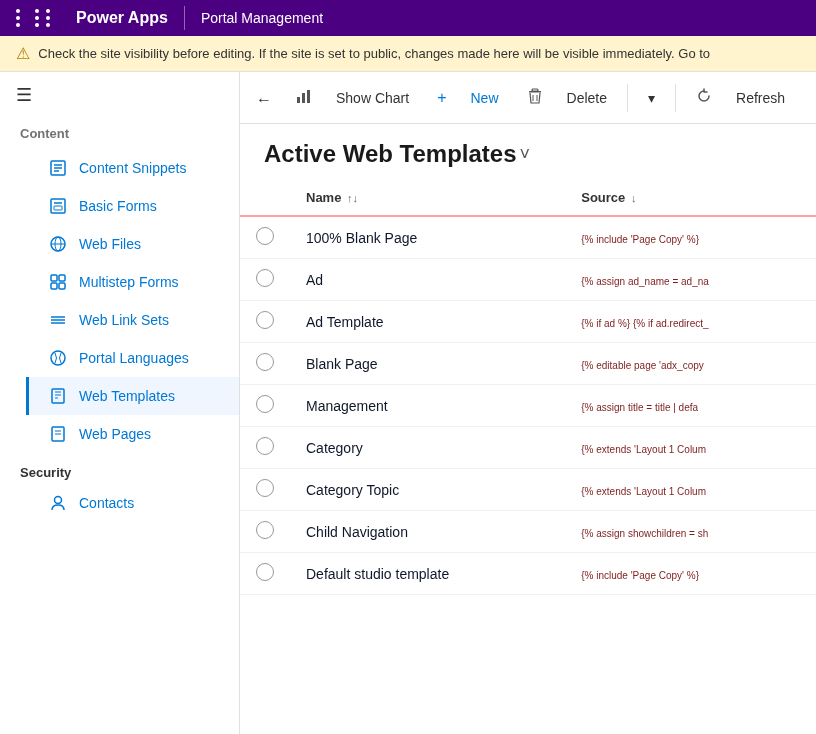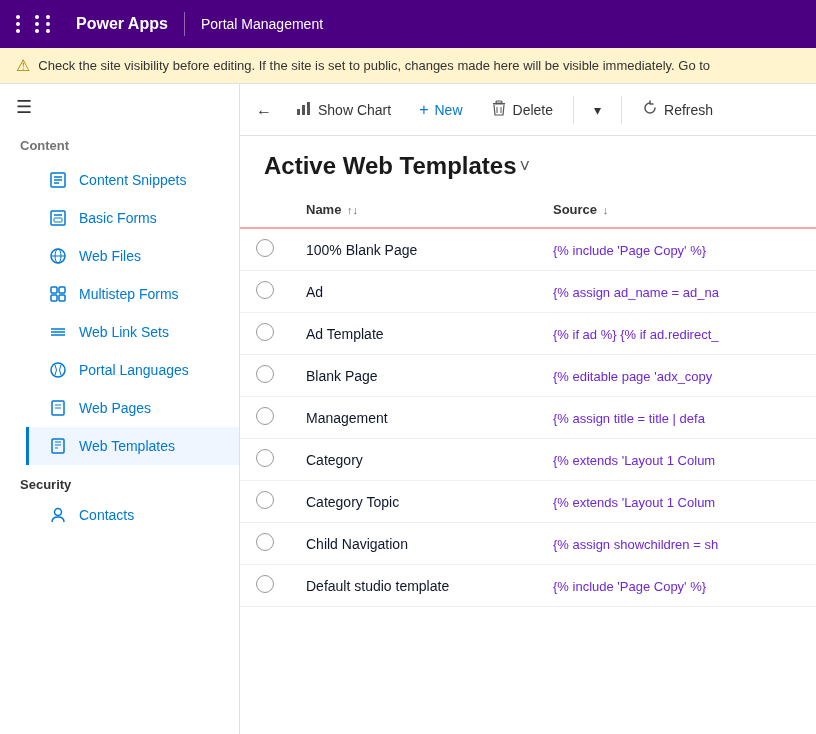--- a/index.html
+++ b/index.html
@@ -4,21 +4,21 @@
   <style>
     * { box-sizing: border-box; margin: 0; padding: 0; }
     body { font-family: 'Segoe UI', sans-serif; font-size: 14px; background: #f3f2f1; width: 816px; height: 734px; overflow: hidden; display: flex; flex-direction: column; }
 
     
     .top-bar {
       background: #4b0082;
       display: flex;
       align-items: center;
       padding: 0 16px;
-      height: 48px;
+      height: 36px;
       flex-shrink: 0;
     }
     .top-bar-grid {
       display: grid;
       grid-template-columns: 16px 8px 16px;
       grid-template-rows: repeat(3, 4px);
       gap: 3px;
       margin-right: 14px;
       cursor: pointer;
     }
@@ -141,21 +141,21 @@
       align-items: center;
       padding: 0 8px;
       height: 52px;
       border-bottom: 1px solid #e0e0e0;
       gap: 4px;
       flex-shrink: 0;
     }
     .toolbar-btn {
       display: flex;
       align-items: center;
-      gap: 6px;
+      gap: 24px;
       padding: 6px 12px;
       border: none;
       background: transparent;
       cursor: pointer;
       font-size: 14px;
       color: #333;
       border-radius: 2px;
     }
     .toolbar-btn.primary {
       color: #0078d4;
@@ -237,22 +237,22 @@
       border: 1.5px solid #999;
       border-radius: 50%;
       display: inline-block;
     }
     .name-link {
       color: #0f172a;
       cursor: pointer;
       text-decoration: none;
     }
     .source-text {
-      color: #6d28d9;
-      font-size: 13px;
+      color: #7f1d1d;
+      font-size: 10px;
       white-space: nowrap;
       overflow: hidden;
       text-overflow: ellipsis;
       max-width: 300px;
     }
   </style>
 </head>
 <body>
 
 <div class="top-bar">
@@ -346,41 +346,41 @@
       <span class="sidebar-item-icon">
         <svg width="18" height="18" viewBox="0 0 18 18" fill="none">
             <circle cx="9" cy="9" r="7" stroke="#0078d4" stroke-width="1.5" fill="none"></circle>
             <path d="M6 4 Q9 9 6 14" stroke="#0078d4" stroke-width="1" fill="none"></path>
             <path d="M12 4 Q9 9 12 14" stroke="#0078d4" stroke-width="1" fill="none"></path>
           </svg>
       </span>
       <span>Portal Languages</span>
     </div>
 
-    <div class="sidebar-item">
-      <span class="sidebar-item-icon">
-        <svg width="18" height="18" viewBox="0 0 18 18" fill="none">
-            <rect x="3" y="2" width="12" height="14" rx="1" stroke="#0078d4" stroke-width="1.5" fill="none"></rect>
-            <line x1="6" y1="6" x2="12" y2="6" stroke="#0078d4" stroke-width="1"></line>
-            <line x1="6" y1="9" x2="12" y2="9" stroke="#0078d4" stroke-width="1"></line>
-          </svg>
-      </span>
-      <span>Web Pages</span>
-    </div>
-
     <div class="sidebar-item active">
       <span class="sidebar-item-icon">
         <svg width="18" height="18" viewBox="0 0 18 18" fill="none">
             <rect x="3" y="2" width="12" height="14" rx="1" stroke="#0078d4" stroke-width="1.5" fill="none"></rect>
             <line x1="6" y1="5" x2="12" y2="5" stroke="#0078d4" stroke-width="1"></line>
             <line x1="6" y1="8" x2="12" y2="8" stroke="#0078d4" stroke-width="1"></line>
             <line x1="6" y1="11" x2="9" y2="11" stroke="#0078d4" stroke-width="1"></line>
           </svg>
       </span>
       <span>Web Templates</span>
+    </div>
+
+    <div class="sidebar-item">
+      <span class="sidebar-item-icon">
+        <svg width="18" height="18" viewBox="0 0 18 18" fill="none">
+            <rect x="3" y="2" width="12" height="14" rx="1" stroke="#0078d4" stroke-width="1.5" fill="none"></rect>
+            <line x1="6" y1="6" x2="12" y2="6" stroke="#0078d4" stroke-width="1"></line>
+            <line x1="6" y1="9" x2="12" y2="9" stroke="#0078d4" stroke-width="1"></line>
+          </svg>
+      </span>
+      <span>Web Pages</span>
     </div>
 
     <div class="sidebar-security-title">Security</div>
 
     <div class="sidebar-item">
       <span class="sidebar-item-icon">
         <svg width="18" height="18" viewBox="0 0 18 18" fill="none">
             <circle cx="9" cy="6" r="3.5" stroke="#0078d4" stroke-width="1.5" fill="none"></circle>
             <path d="M3 16 Q3 11 9 11 Q15 11 15 16" stroke="#0078d4" stroke-width="1.5" fill="none"></path>
           </svg>

